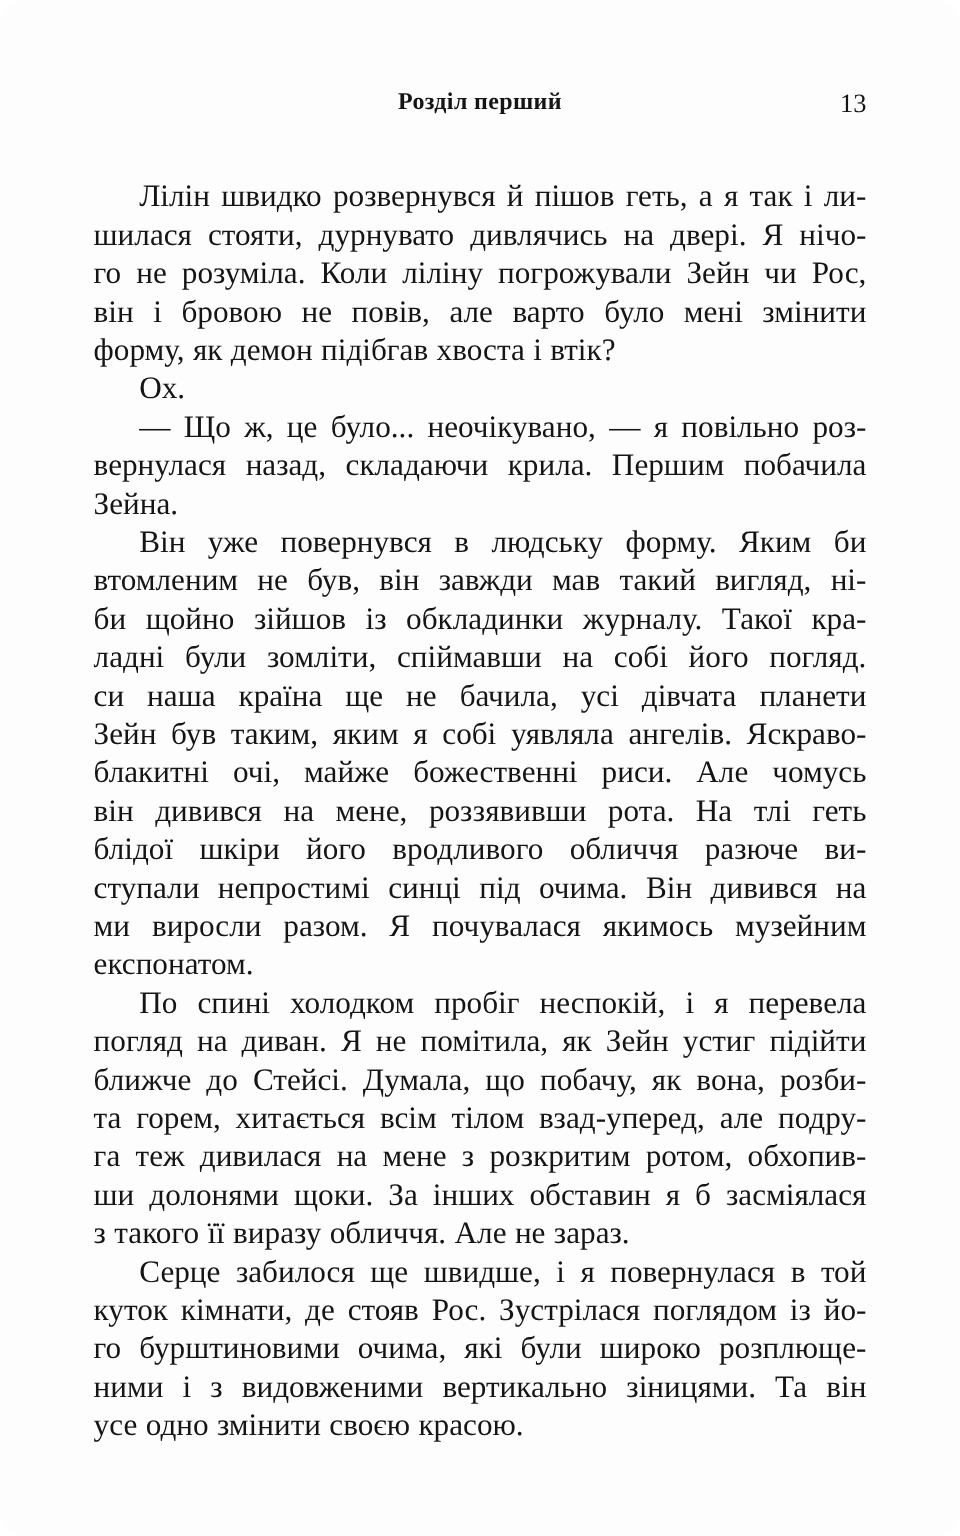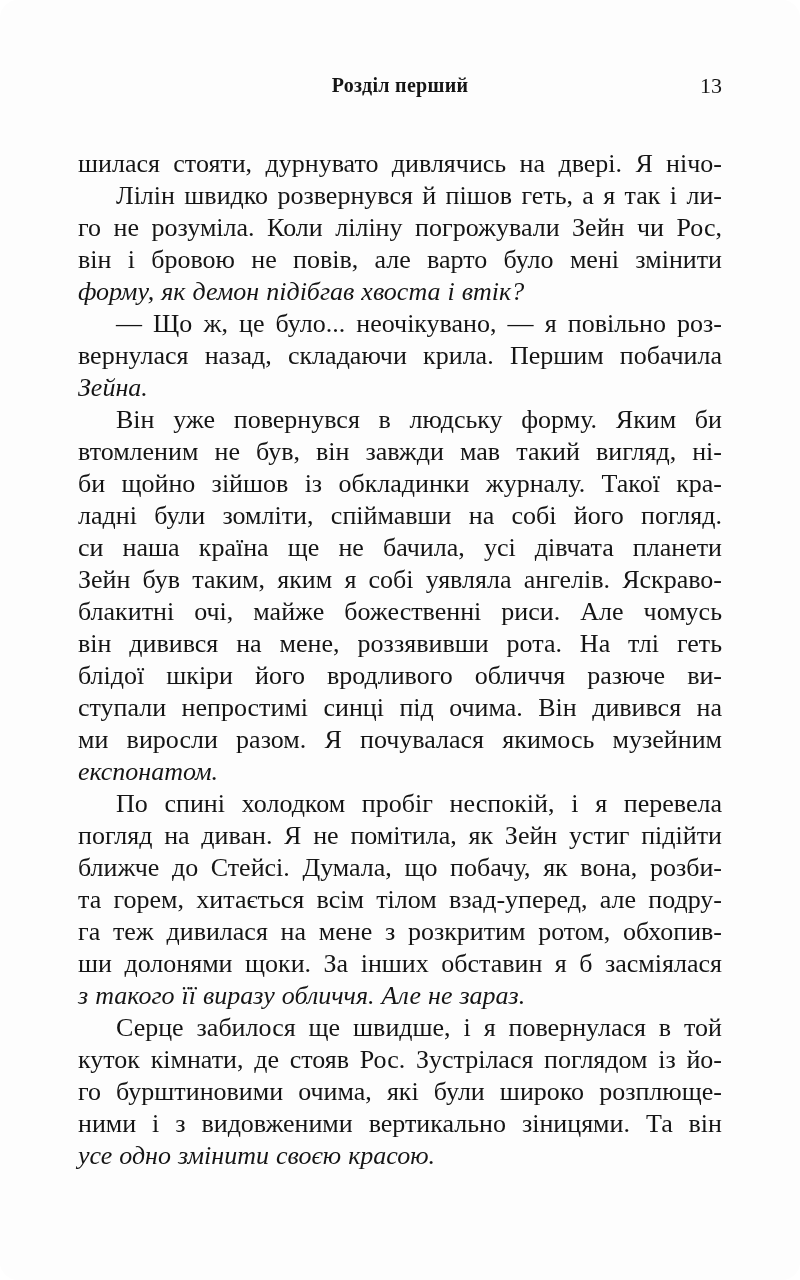--- a/index.html
+++ b/index.html
@@ -54,38 +54,40 @@
   .line {
     text-align: justify;
     text-align-last: justify;
     word-spacing: 0.5px;
   }
   .line.first {
     text-indent: 38px;
   }
   .line.last {
     text-align-last: auto;
-    font-style: italic;
   }
 </style>
 </head>
 <body>
 
 <div class="page">
   <div class="running-header">
     <div class="chapter-title">Розділ перший</div>
     <div class="page-number">13</div>
   </div>
   <div class="body-text">
       <div class="paragraph">
+        <div class="line first">Лілін швидко розвернувся й пішов геть, а я так і ли-</div>
         <div class="line">шилася стояти, дурнувато дивлячись на двері. Я нічо-</div>
-        <div class="line first">Лілін швидко розвернувся й пішов геть, а я так і ли-</div>
         <div class="line">го не розуміла. Коли ліліну погрожували Зейн чи Рос,</div>
         <div class="line">він і бровою не повів, але варто було мені змінити</div>
         <div class="line last">форму, як демон підібгав хвоста і втік?</div>
+      </div>
+      <div class="paragraph">
+        <div class="line first last">Ох.</div>
       </div>
       <div class="paragraph">
         <div class="line first">— Що ж, це було... неочікувано, — я повільно роз-</div>
         <div class="line">вернулася назад, складаючи крила. Першим побачила</div>
         <div class="line last">Зейна.</div>
       </div>
       <div class="paragraph">
         <div class="line first">Він уже повернувся в людську форму. Яким би</div>
         <div class="line">втомленим не був, він завжди мав такий вигляд, ні-</div>
         <div class="line">би щойно зійшов із обкладинки журналу. Такої кра-</div>

